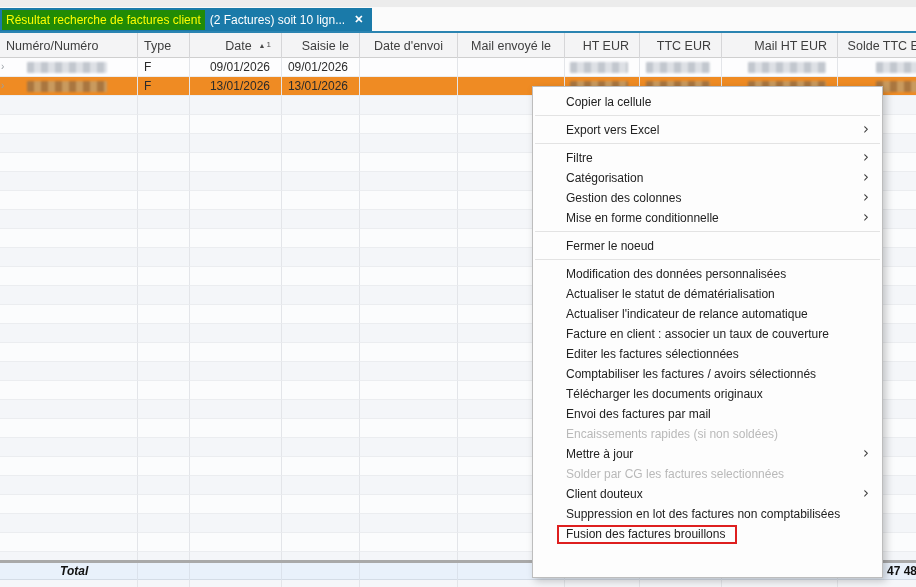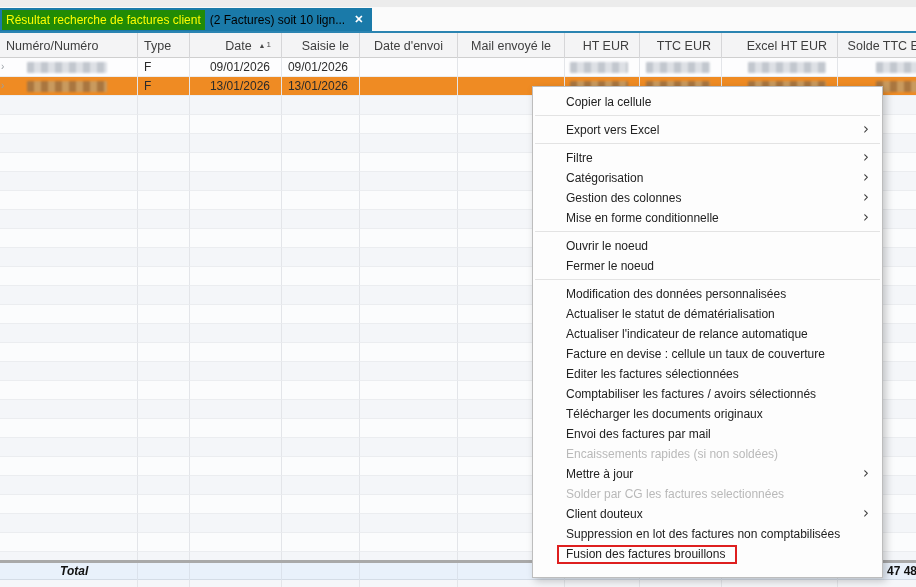--- a/index.html
+++ b/index.html
@@ -4,21 +4,21 @@
 <style>
   html,body{margin:0;padding:0;}
   #viewport{position:relative;width:916px;height:587px;overflow:hidden;background:#ffffff;
     font-family:"Liberation Sans",sans-serif;-webkit-font-smoothing:antialiased;}
   
   .top-strip{position:absolute;left:0;top:0;width:916px;height:8px;background:#ececec;border-bottom:1px solid #fafafa;box-sizing:border-box;}
   
   .tab-bar{position:absolute;left:0;top:8px;width:916px;height:36px;background:#fbfbfb;}
   .tab{position:absolute;left:0;top:0;height:23px;background:#1a7aa9;display:flex;align-items:center;padding:0 9px 0 0;cursor:default;}
   .tab-hl{background:#218b05;color:#fdfd00;font-size:12px;padding:3px 4px 3px 4px;margin:1px 0 1px 2px;white-space:nowrap;}
-  .tab-rest{color:#000000;font-size:12px;padding:0 4px 0 5px;white-space:nowrap;}
+  .tab-rest{color:#ffffff;font-size:12px;padding:0 4px 0 5px;white-space:nowrap;}
   .tab-close{color:#ffffff;font-size:11px;font-weight:bold;margin-left:5px;cursor:pointer;}
   .tab-underline{position:absolute;left:0;top:31px;width:916px;height:2px;background:#2b84b1;}
   
   .thead{position:absolute;left:0;top:33px;width:960px;height:25px;display:flex;background:#f4f4f5;border-bottom:1px solid #cfcfcf;box-sizing:border-box;}
   .hcell{height:25px;line-height:24px;font-size:12.5px;color:#3e3e3e;border-right:1px solid #d6d6d8;box-sizing:border-box;
     white-space:nowrap;overflow:hidden;display:flex;align-items:center;}
   .hcell.al-left{justify-content:flex-start;padding-left:6px;}
   .hcell.al-center{justify-content:center;}
   .hcell.al-right{justify-content:flex-end;padding-right:10px;}
   .sort{margin-left:7px;color:#4a4a4a;display:inline-flex;align-items:center;}
@@ -97,21 +97,21 @@
       <div class="hcell al-center" style="width: 107px; min-width: 107px;">
         <span>Mail envoyé le</span>
       </div>
       <div class="hcell al-right" style="width: 75px; min-width: 75px;">
         <span>HT EUR</span>
       </div>
       <div class="hcell al-right" style="width: 82px; min-width: 82px;">
         <span>TTC EUR</span>
       </div>
       <div class="hcell al-right" style="width: 116px; min-width: 116px;">
-        <span>Excel HT EUR</span>
+        <span>Mail HT EUR</span>
       </div>
       <div class="hcell al-right" style="width: 110px; min-width: 110px;">
         <span>Solde TTC EUR</span>
       </div>
     </div>
 
   <div class="grid-body">
       <div class="trow r-white">
         <span class="chev">›</span>
         <div class="tcell al-left num-cell" style="width: 138px; min-width: 138px;"><span class="redact" style="width: 80px;"></span></div>
@@ -472,27 +472,26 @@
   <div class="menu">
       <div class="mi"><span>Copier la cellule</span></div>
       <div class="sep"></div>
       <div class="mi"><span>Export vers Excel</span><span class="arrow">›</span></div>
       <div class="sep"></div>
       <div class="mi"><span>Filtre</span><span class="arrow">›</span></div>
       <div class="mi"><span>Catégorisation</span><span class="arrow">›</span></div>
       <div class="mi"><span>Gestion des colonnes</span><span class="arrow">›</span></div>
       <div class="mi"><span>Mise en forme conditionnelle</span><span class="arrow">›</span></div>
       <div class="sep"></div>
-      <div class="mi"><span>Ouvrir le noeud</span></div>
       <div class="mi"><span>Fermer le noeud</span></div>
       <div class="sep"></div>
       <div class="mi"><span>Modification des données personnalisées</span></div>
       <div class="mi"><span>Actualiser le statut de dématérialisation</span></div>
       <div class="mi"><span>Actualiser l'indicateur de relance automatique</span></div>
-      <div class="mi"><span>Facture en devise : cellule un taux de couverture</span></div>
+      <div class="mi"><span>Facture en client : associer un taux de couverture</span></div>
       <div class="mi"><span>Editer les factures sélectionnées</span></div>
       <div class="mi"><span>Comptabiliser les factures / avoirs sélectionnés</span></div>
       <div class="mi"><span>Télécharger les documents originaux</span></div>
       <div class="mi"><span>Envoi des factures par mail</span></div>
       <div class="mi disabled"><span>Encaissements rapides (si non soldées)</span></div>
       <div class="mi"><span>Mettre à jour</span><span class="arrow">›</span></div>
       <div class="mi disabled"><span>Solder par CG les factures selectionnées</span></div>
       <div class="mi"><span>Client douteux</span><span class="arrow">›</span></div>
       <div class="mi"><span>Suppression en lot des factures non comptabilisées</span></div>
       <div class="mi hl"><span class="hlbox"><span>Fusion des factures brouillons</span></span></div>

